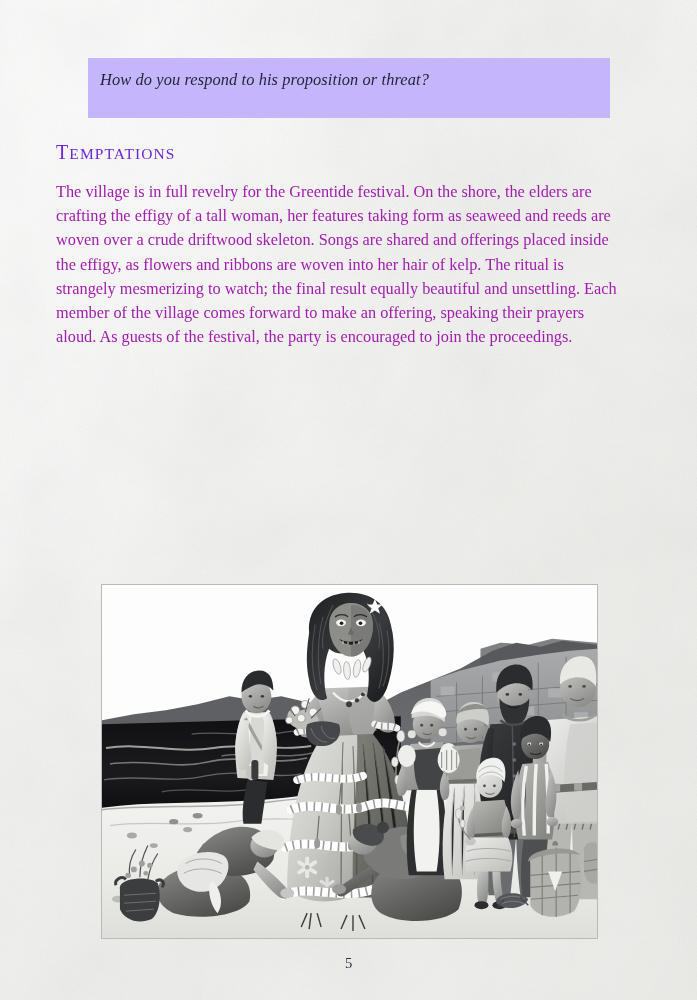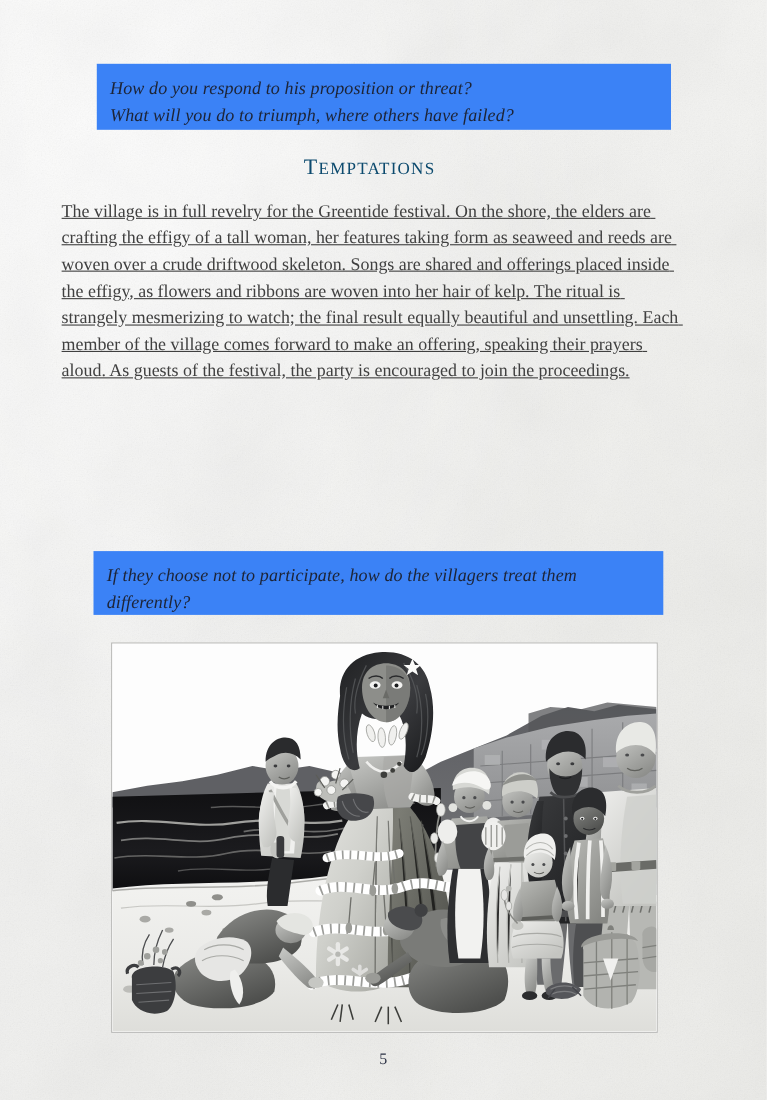--- a/index.html
+++ b/index.html
@@ -41,62 +41,61 @@
   #page {
     position: absolute;
     inset: 0;
     z-index: 3;
   }
 
   .prompt-box {
     position: absolute;
     left: 88px;
     width: 522px;
-    background: #3b82f6;
+    background: #c4b5fd;
     box-sizing: border-box;
     padding: 9px 0 9px 12px;
   }
   .prompt-line {
     font-family: "Liberation Serif", serif;
     font-style: italic;
     font-size: 16.4px;
     line-height: 25px;
     color: #1d2436;
     letter-spacing: 0.1px;
     white-space: pre-wrap;
   }
 
   .section-head {
     position: absolute;
     left: 56px;
     width: 560px;
-    text-align: center;
+    text-align: left;
     font-family: "Liberation Serif", serif;
     font-size: 15.5px;
-    color: #0c4a6e;
+    color: #6d28d9;
     letter-spacing: 1.1px;
   }
   .section-head .initial {
     font-size: 20px;
   }
   .section-head .rest {
     font-size: 15.5px;
   }
 
   .body-par {
     position: absolute;
     left: 56px;
     width: 566px;
     font-family: "Liberation Serif", serif;
     font-size: 16.3px;
     line-height: 24.2px;
-    color: #404040;
+    color: #a21caf;
     text-align: left;
     white-space: pre-wrap;
-    text-decoration: underline;
   }
 
   
   #illo-frame {
     position: absolute;
     left: 101px;
     top: 584px;
     width: 497px;
     height: 355px;
     border: 1px solid #b9b9b7;
@@ -146,34 +145,30 @@
     </filter>
   </defs>
   <rect width="697" height="1000" filter="url(#blotchFilter)"></rect>
   <rect width="697" height="1000" filter="url(#grainFilter)"></rect>
 </svg>
 
 <div id="page">
 
   <div class="prompt-box" style="top:58px; height:60px;">
     <div class="prompt-line">How do you respond to his proposition or threat?</div>
-    <div class="prompt-line">What will you do to triumph, where others have failed?</div>
   </div>
 
   <div class="section-head" style="top:141px;">
     <span class="initial">T</span><span class="rest">EMPTATIONS</span>
   </div>
 
   <div class="body-par" style="top:180px;">The village is in full revelry for the Greentide festival. On the shore, the elders are crafting the effigy of a tall woman, her features taking form as seaweed and reeds are woven over a crude driftwood skeleton. Songs are shared and offerings placed inside the effigy, as flowers and ribbons are woven into her hair of kelp. The ritual is strangely mesmerizing to watch; the final result equally beautiful and unsettling. Each member of the village comes forward to make an offering, speaking their prayers aloud. As guests of the festival, the party is encouraged to join the proceedings.</div>
 
 
 
-  <div class="prompt-box" style="top:501px; height:58px; width:518px; left:85px;">
-    <div class="prompt-line">If they choose not to participate, how do the villagers treat them differently?</div>
-  </div>
 
   <div id="illo-frame">
     <svg id="illo" viewBox="0 0 497 355" preserveAspectRatio="none" aria-hidden="true">
       <defs>
         <linearGradient id="seaGrad" x1="0" y1="0" x2="0" y2="1">
           <stop offset="0%" stop-color="#101012"></stop>
           <stop offset="60%" stop-color="#1b1b1e"></stop>
           <stop offset="100%" stop-color="#0d0d0f"></stop>
         </linearGradient>
         <linearGradient id="sandGrad" x1="0" y1="0" x2="0" y2="1">

